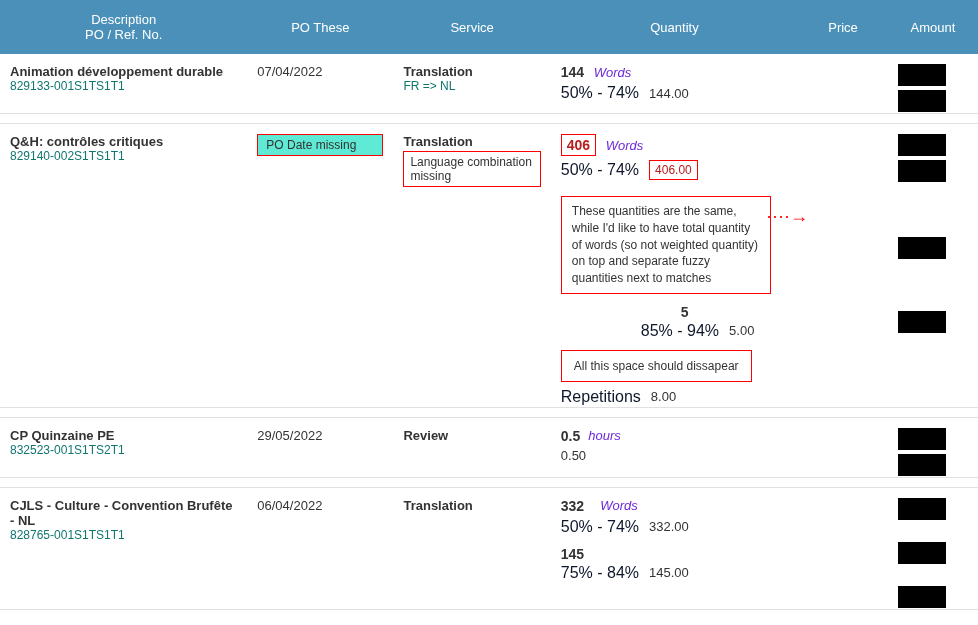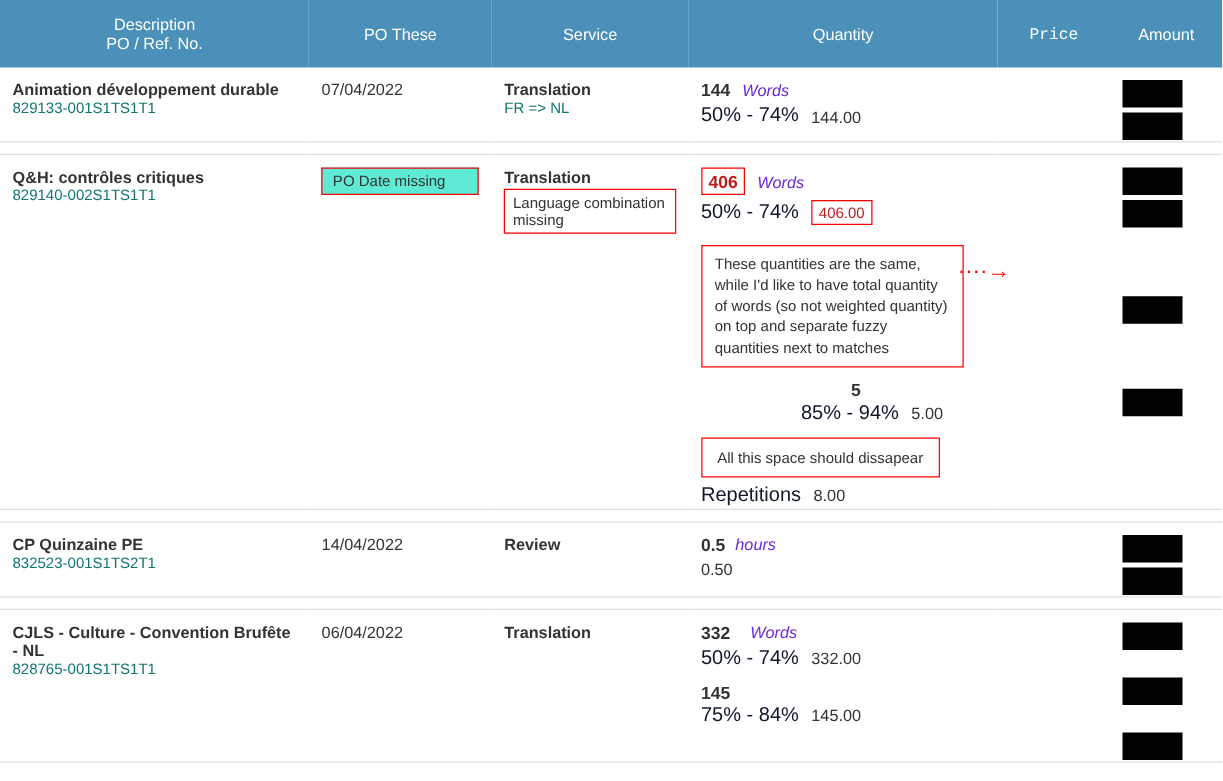--- a/index.html
+++ b/index.html
@@ -105,21 +105,21 @@
 <body>
 
 <div class="table-container">
   <table>
     <thead>
       <tr>
         <th class="desc" style="width:220px; white-space:pre-line;">Description<br>PO / Ref. No.</th>
         <th style="width:130px;">PO These</th>
         <th style="width:140px;">Service</th>
         <th style="width:220px;">Quantity</th>
-        <th style="width:80px;font-family:Liberation Mono, monospace;">Price</th>
+        <th style="width:80px;">Price</th>
         <th style="width:80px;">Amount</th>
       </tr>
     </thead>
     <tbody>
 
       <tr class="row-top">
         <td>
           <div class="bold">Animation développement durable</div>
           <div class="gray">829133-001S1TS1T1</div>
         </td>
@@ -213,21 +213,21 @@
       <tr style="height:10px;">
           <td colspan="6"></td>
         </tr>
 
       <tr>
         <td style="padding-top:10px;">
           <div class="bold">CP Quinzaine PE</div>
           <div class="gray">832523-001S1TS2T1</div>
         </td>
         <td style="padding-top:10px;">
-          <div>14/04/2022</div>
+          <div>29/05/2022</div>
         </td>
         <td style="padding-top:10px;">
           <div class="bold">Review</div>
         </td>
         <td style="padding-top:10px;">
           <div style="display:flex; align-items:flex-start; gap:2px;">
             <span class="qty-bold">0.5</span>
             <span class="italic" style="margin-left:6px;">hours</span>
           </div>
           <div style="margin-top:4px;">

